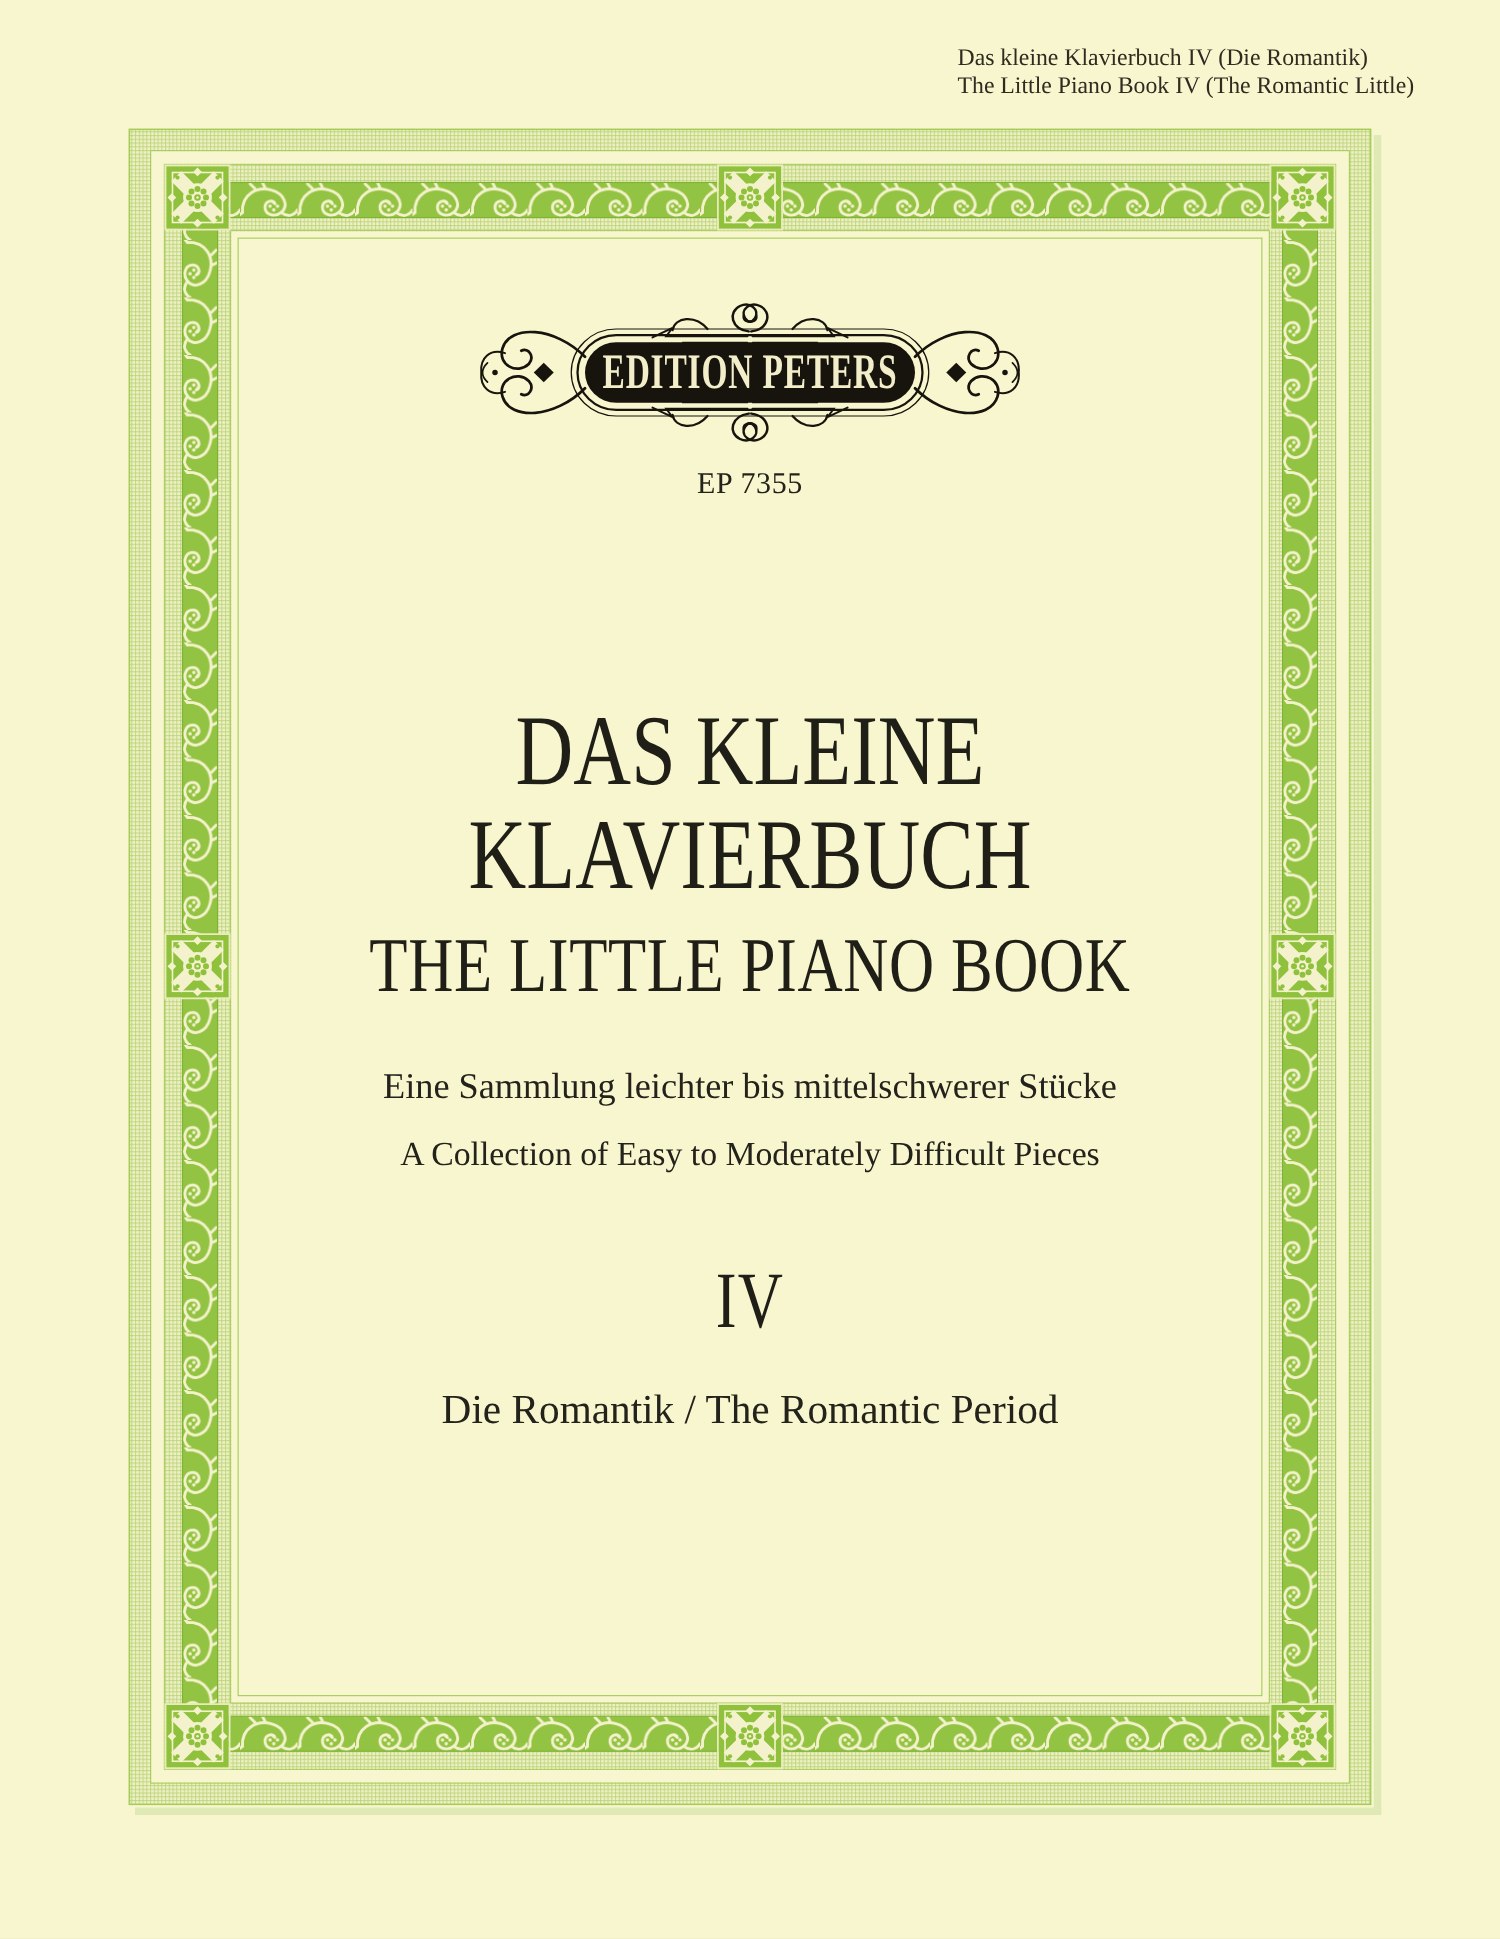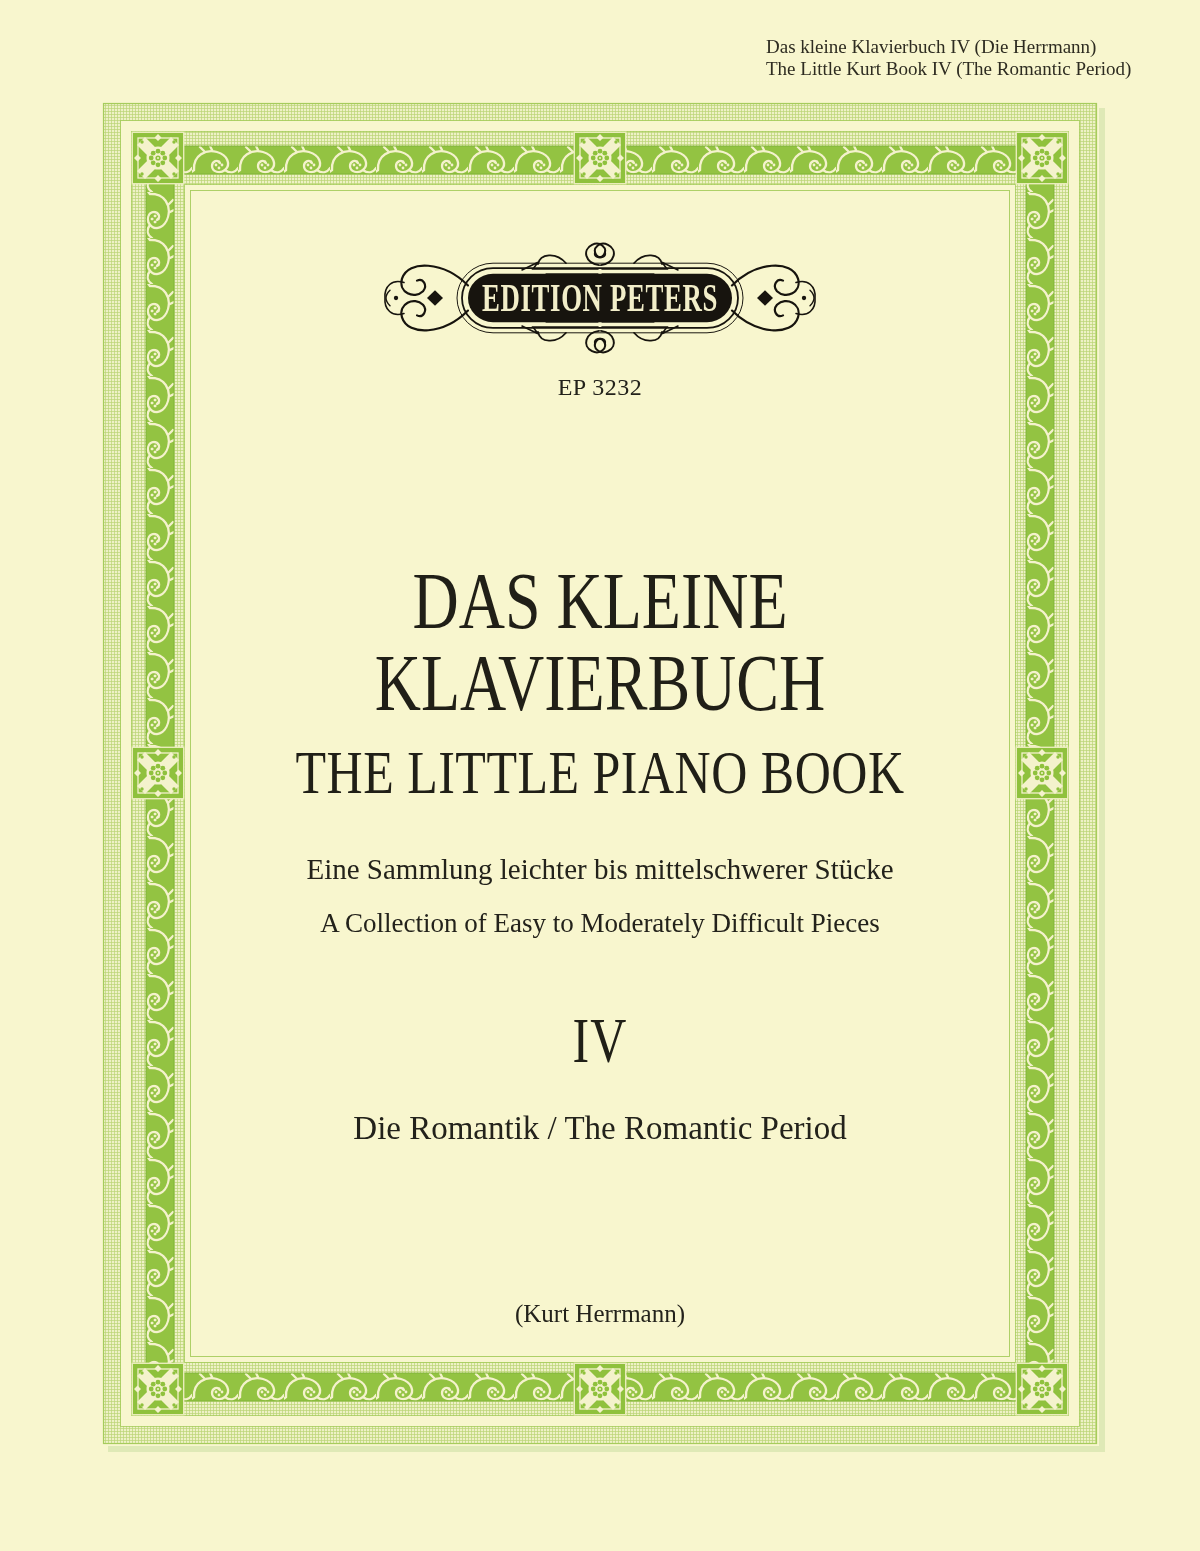--- a/index.html
+++ b/index.html
@@ -125,22 +125,22 @@
     <use href="#med" x="600" y="158"></use>
     <use href="#med" x="1042" y="158"></use>
     <use href="#med" x="158" y="1389"></use>
     <use href="#med" x="600" y="1389"></use>
     <use href="#med" x="1042" y="1389"></use>
     <use href="#med" x="158" y="773"></use>
     <use href="#med" x="1042" y="773"></use>
   </svg>
 
   <div class="abs header">
-    <div>Das kleine Klavierbuch IV (Die Herrmann)</div>
-    <div>The Little Kurt Book IV (The Romantic Period)</div>
+    <div>Das kleine Klavierbuch IV (Die Romantik)</div>
+    <div>The Little Piano Book IV (The Romantic Little)</div>
   </div>
 
   <svg class="abs logo-svg" width="440" height="116" viewBox="0 0 440 120" preserveAspectRatio="none">
     <defs>
       <g id="endL" fill="none" stroke="#17140e" stroke-linecap="round">
         <path stroke-width="2.2" d="M88,47 C64,22 28,20 22,40 C18,54 34,62 43,53 C48,47 43,39 37,42"></path>
         <path stroke-width="2.2" d="M88,73 C64,98 28,100 22,80 C18,66 34,58 43,67 C48,73 43,81 37,78"></path>
         <path stroke-width="1.6" d="M24,44 C12,40 4,48 5,60 C4,72 12,80 24,76"></path>
         <path stroke-width="1.4" d="M10,52 Q2,60 10,68"></path>
         <path d="M55,52 L63,60 L55,68 L47,60 Z" fill="#17140e" stroke="none"></path>
@@ -162,30 +162,29 @@
       <use href="#topC" transform="translate(440,120) scale(-1,-1)"></use>
     </g>
     <g>
       <rect x="77" y="24" width="286" height="72" rx="36" fill="none" stroke="#17140e" stroke-width="1"></rect>
       <rect x="82" y="29" width="276" height="62" rx="31" fill="none" stroke="#17140e" stroke-width="1.8"></rect>
       <rect x="88" y="35" width="264" height="50" rx="25" fill="#17140e"></rect>
       <text x="220" y="73" text-anchor="middle" font-family="Liberation Serif, serif" font-size="41" font-weight="bold" letter-spacing="1" textLength="236" lengthAdjust="spacingAndGlyphs" fill="#f2eec9">EDITION PETERS</text>
     </g>
   </svg>
 
-  <div class="abs ctr catalog">EP 3232</div>
+  <div class="abs ctr catalog">EP 7355</div>
 
   <div class="abs ctr title-de">
     <div>DAS KLEINE</div>
     <div>KLAVIERBUCH</div>
   </div>
 
   <div class="abs ctr title-en">THE LITTLE PIANO BOOK</div>
 
   <div class="abs ctr sub-de">Eine Sammlung leichter bis mittelschwerer Stücke</div>
   <div class="abs ctr sub-en">A Collection of Easy to Moderately Difficult Pieces</div>
 
   <div class="abs ctr volume">IV</div>
   <div class="abs ctr volume-label">Die Romantik / The Romantic Period</div>
 
-  <div class="abs ctr editor">(Kurt Herrmann)</div>
 
 </div>
 
 </body></html>

